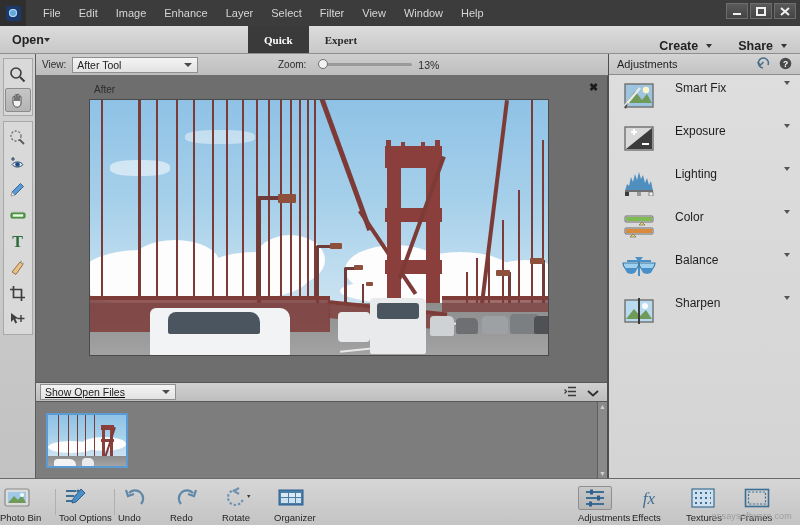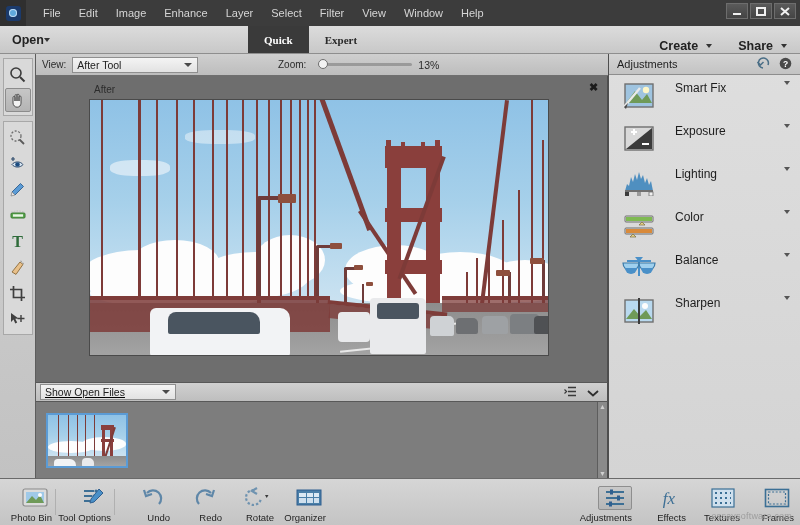--- a/index.html
+++ b/index.html
@@ -229,21 +229,21 @@
   
   .bottombar {
     height: 47px; flex: 0 0 47px;
     background: linear-gradient(#d6d6d6, #c4c4c4);
     border-top: 1px solid #6a6a6a;
     display: flex; align-items: center; position: relative;
   }
   .bgroup { display: flex; align-items: flex-start; }
   .bbtn {
     width: 52px; display: flex; flex-direction: column;
-    align-items: flex-end; gap: 2px; padding-top: 4px; position: relative;
+    align-items: flex-start; gap: 2px; padding-top: 4px; position: relative;
   }
   .bbtn .bicon {
     height: 24px; display: flex; align-items: center; justify-content: center;
     width: 34px;
   }
   .bbtn.active .bicon {
     background: linear-gradient(#c9c9c9, #b6b6b6);
     border: 1px solid #8e8e8e; border-radius: 2px;
   }
   .bbtn .blabel { font-size: 9.5px; color: #1f1f1f; white-space: nowrap; }

